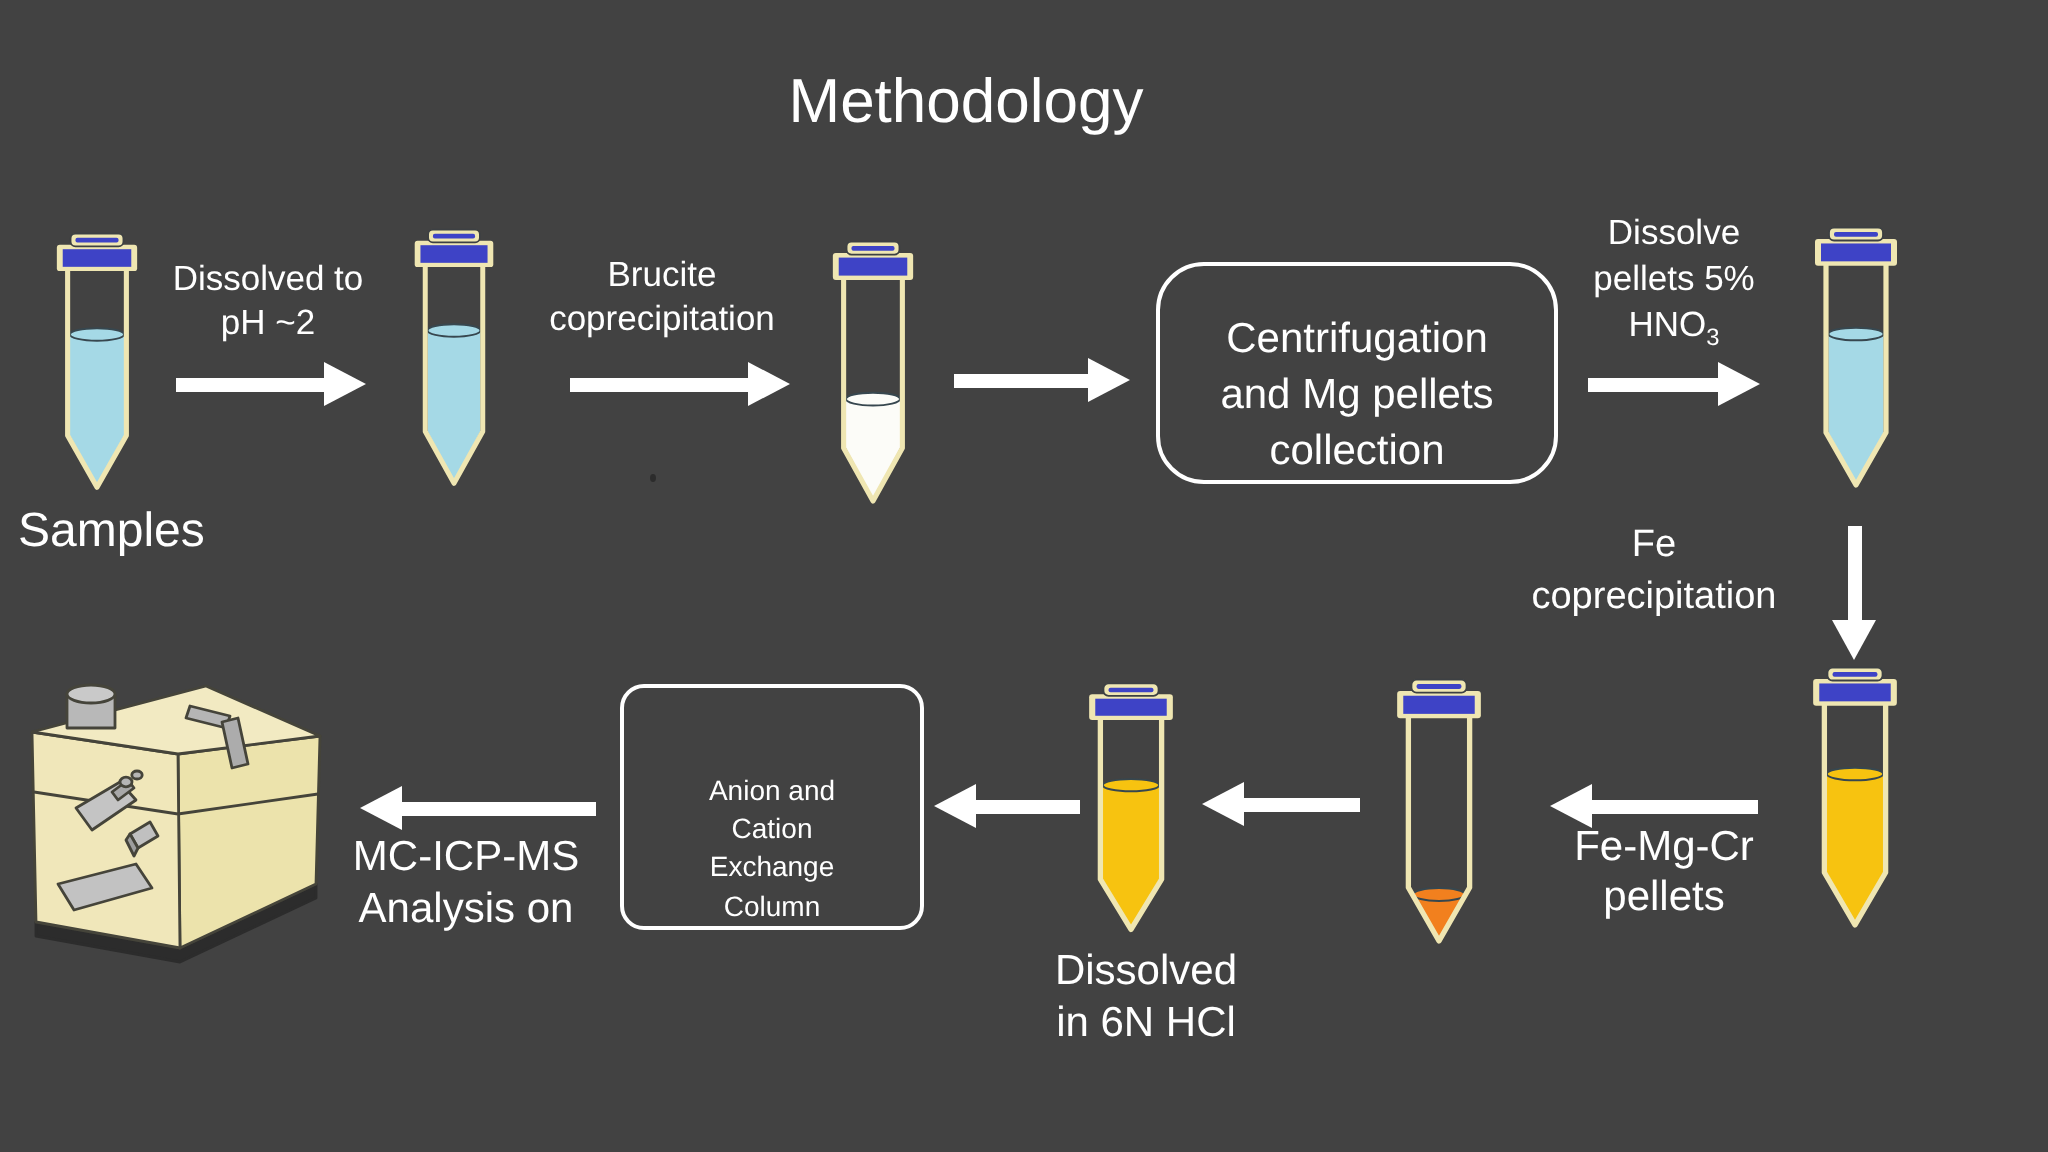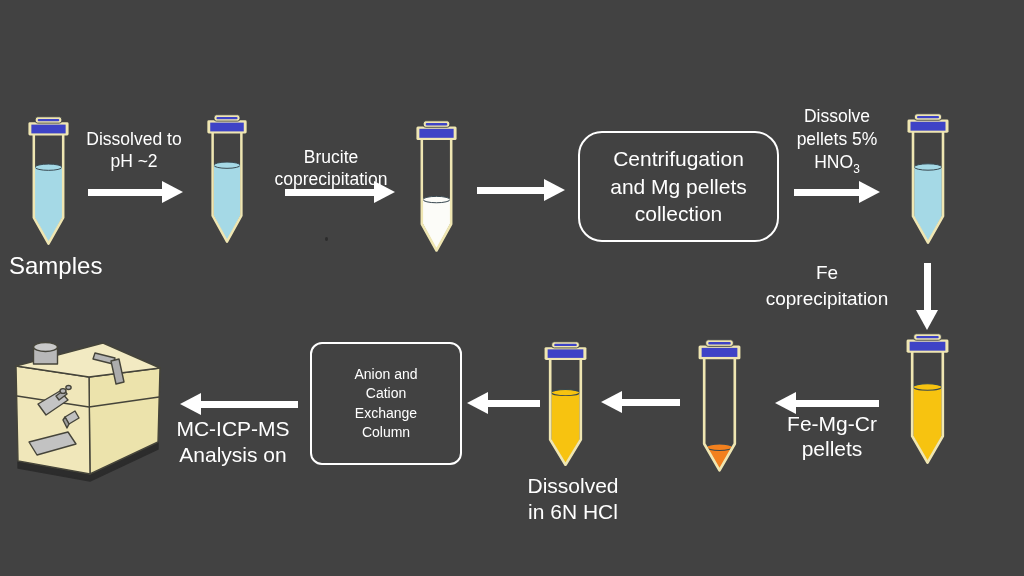--- a/index.html
+++ b/index.html
@@ -9,39 +9,40 @@
     font-family:"Liberation Sans",sans-serif;
   }
   .lbl{
     position:absolute;color:var(--text,#fff);text-align:center;
     transform:translateX(-50%);line-height:1.24;font-weight:500;white-space:nowrap;
   }
   .lbl.left{transform:none;text-align:left;}
   .title{font-size:31px;font-weight:500;}
   .procbox{
     position:absolute;border:2px solid var(--text,#fff);color:var(--text,#fff);
-    display:flex;flex-direction:column;align-items:center;justify-content:center;
+    display:flex;flex-direction:column;align-items:center;justify-content:flex-end;
     text-align:center;font-weight:500;
   }
   .arrow{position:absolute;display:flex;align-items:center;}
   .arrow .shaft{background:var(--arrow,#fff);height:7px;flex:1;}
   .arrow .head-right{width:0;height:0;border-top:11px solid transparent;border-bottom:11px solid transparent;border-left:21px solid var(--arrow,#fff);}
   .arrow .head-left{width:0;height:0;border-top:11px solid transparent;border-bottom:11px solid transparent;border-right:21px solid var(--arrow,#fff);}
   .arrow.vert{flex-direction:column;align-items:center;}
   .arrow.vert .shaft{width:7px;height:auto;flex:1;}
   .arrow.vert .head-down{width:0;height:0;border-left:11px solid transparent;border-right:11px solid transparent;border-top:20px solid var(--arrow,#fff);}
   .tube{position:absolute;}
   .dot{position:absolute;width:3px;height:4px;background:#2c2c2c;border-radius:50%;}
   sub{font-size:0.68em;}
 </style>
 </head>
 <body>
 
 <div id="stage">
 
+  <div class="lbl title" style="left:483px;top:32px;">Methodology</div>
 
   <div id="tubes-layer">
       <div class="tube" style="left: 25px; top: 116px; width: 47px; height: 133px;"><svg viewBox="0 0 48 136" width="100%" height="100%" preserveAspectRatio="none">
           <path d="M10.2 52.36 L10.2 104 L24 129.5 L37.8 104 L37.8 52.36 Z" fill="#a5d9e6"></path>
           <ellipse cx="24" cy="52.36" rx="13.8" ry="3.2" fill="#a5d9e6" stroke="#37474f" stroke-width="1"></ellipse>
           <path d="M9 19 L9 104 L24 130.5 L39 104 L39 19" fill="none" stroke="#efe6b2" stroke-width="2.6" stroke-linejoin="round"></path>
           <rect x="3.5" y="6.5" width="41" height="13.5" rx="1.5" fill="#efe6b2"></rect>
           <rect x="6.5" y="8.8" width="35" height="9" fill="#3e43c6"></rect>
           <rect x="10.5" y="0.8" width="27" height="6.5" rx="2.5" fill="#efe6b2" stroke="#3d4043" stroke-width="0.9"></rect>
           <rect x="13" y="3" width="22" height="2.4" rx="1" fill="#3e43c6"></rect>
@@ -102,21 +103,21 @@
         </svg></div>
     </div>
 
   <div class="lbl left" style="left:9px;top:251px;font-size:24px;">Samples</div>
 
   <div class="lbl" style="left:134px;top:129px;font-size:17.5px;">
     <div>Dissolved to</div>
     <div>pH ~2</div>
   </div>
 
-  <div class="lbl" style="left:331px;top:127px;font-size:17.5px;margin-top:20px;">
+  <div class="lbl" style="left:331px;top:127px;font-size:17.5px;">
     <div>Brucite</div>
     <div>coprecipitation</div>
   </div>
 
   <div class="procbox" style="left:578px;top:131px;width:197px;height:107px;border-radius:24px;font-size:21px;line-height:1.33;">
     <div>Centrifugation</div>
     <div>and Mg pellets</div>
     <div>collection</div>
   </div>
 

